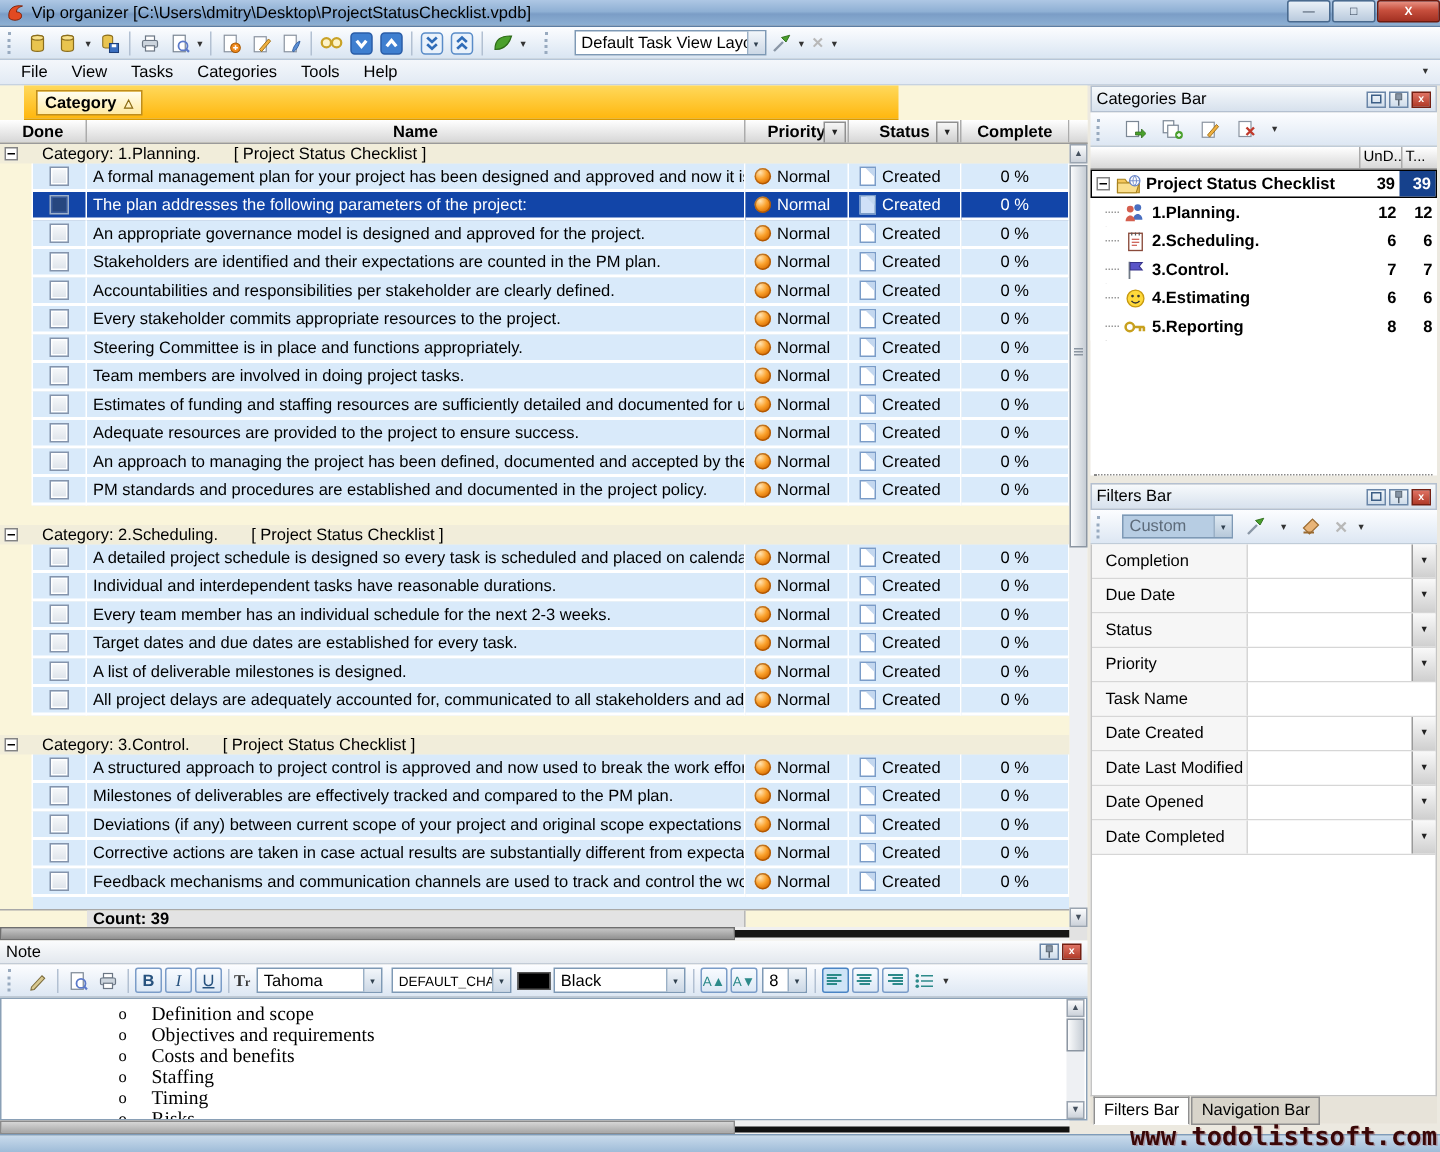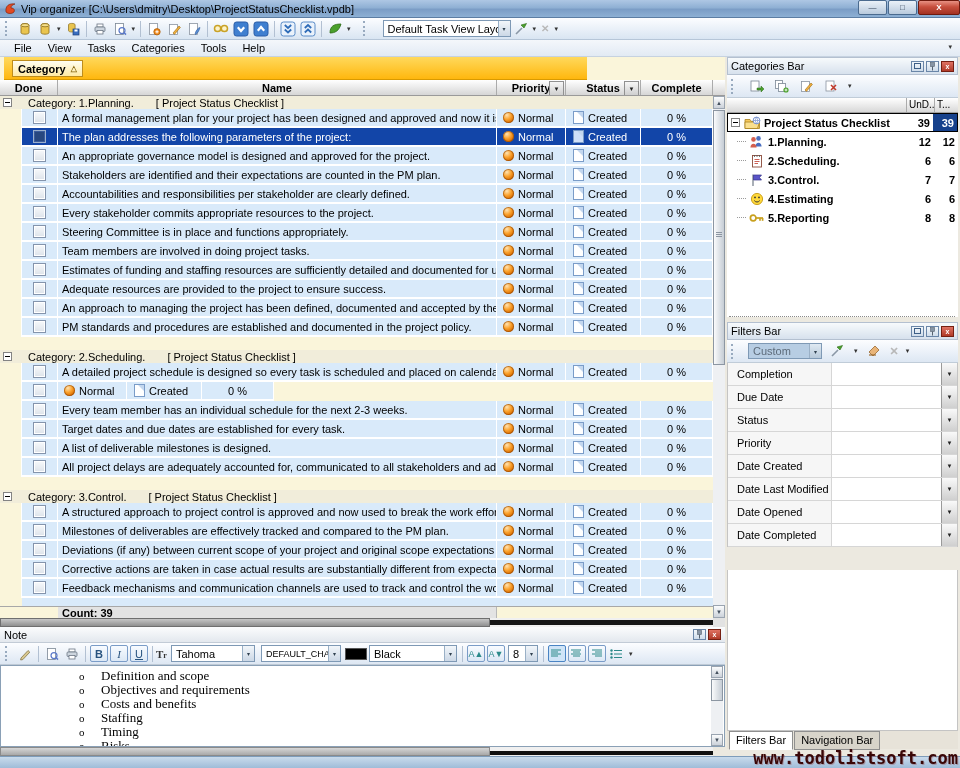--- a/index.html
+++ b/index.html
@@ -26,21 +26,21 @@
   .combo .cdrop{width:11px;height:100%;background:linear-gradient(#f2f6fa,#ccd8e6);border-left:1px solid #9ab0c6;
     display:flex;align-items:center;justify-content:center;font-size:6px;color:#30404f;}
   #layoutcombo{width:128px;margin-left:10px;}
   
   #menubar{position:absolute;left:0;top:40px;width:960px;height:17px;display:flex;align-items:center;
     background:linear-gradient(#f4f7fb,#e2eaf4);border-bottom:1px solid #c6d2e0;box-sizing:border-box;padding-left:6px;}
   .mitem{padding:2px 8px;}
   #menu-overflow{position:absolute;right:6px;top:3px;}
   
   #grid{position:absolute;left:0;top:57px;width:725px;height:570px;background:#faf5da;}
-  #band{position:absolute;left:4px;top:0;width:583px;height:23px;
+  #band{position:absolute;left:16px;top:0;width:583px;height:23px;
     background:linear-gradient(#ffd95c,#ffb70e);border-bottom:1px solid #d99a00;box-sizing:border-box;}
   #groupfield{position:absolute;left:8px;top:3px;height:15px;display:flex;align-items:center;padding:0 5px;
     background:linear-gradient(#fffef2,#ffeaa4);border:1px solid #bf8d1c;font-weight:bold;gap:5px;}
   #groupfield .tri{font-size:8px;color:#8a6a12;}
   #ghdr{position:absolute;left:0;top:23px;width:725px;height:16px;display:flex;
     background:linear-gradient(#ffffff,#d6d6d6);border-bottom:1px solid #9a9a9a;box-sizing:border-box;}
   .hc{box-sizing:border-box;border-right:1px solid #ababab;display:flex;align-items:center;justify-content:center;
     font-weight:bold;position:relative;overflow:hidden;}
   .hc.done{width:58px;}.hc.name{width:439px;}.hc.prio{width:69px;}.hc.stat{width:75px;}
   .hc.comp{width:72px;}.hc.corner{width:12px;border-right:none;}
@@ -558,20 +558,21 @@
             <span class="doc"></span>
             <span>Created</span>
           </span>
           <span class="cell comp">0 %</span>
         </div>
         <div class="trow">
           <span class="indent"></span>
           <span class="cell done">
             <span class="cb"></span>
           </span>
+          <span class="cell name">Individual and interdependent tasks have reasonable durations.</span>
           <span class="cell prio">
             <span class="ball"></span>
             <span>Normal</span>
           </span>
           <span class="cell stat">
             <span class="doc"></span>
             <span>Created</span>
           </span>
           <span class="cell comp">0 %</span>
         </div>
@@ -922,20 +923,24 @@
         </div>
         <div class="frow">
           <span class="flabel">Status</span>
           <span class="fval"></span>
           <span class="dropbtn">▼</span>
         </div>
         <div class="frow">
           <span class="flabel">Priority</span>
           <span class="fval"></span>
           <span class="dropbtn">▼</span>
+        </div>
+        <div class="frow">
+          <span class="flabel">Task Name</span>
+          <span class="fval"></span>
         </div>
         <div class="frow">
           <span class="flabel">Date Created</span>
           <span class="fval"></span>
           <span class="dropbtn">▼</span>
         </div>
         <div class="frow">
           <span class="flabel">Date Last Modified</span>
           <span class="fval"></span>
           <span class="dropbtn">▼</span>

